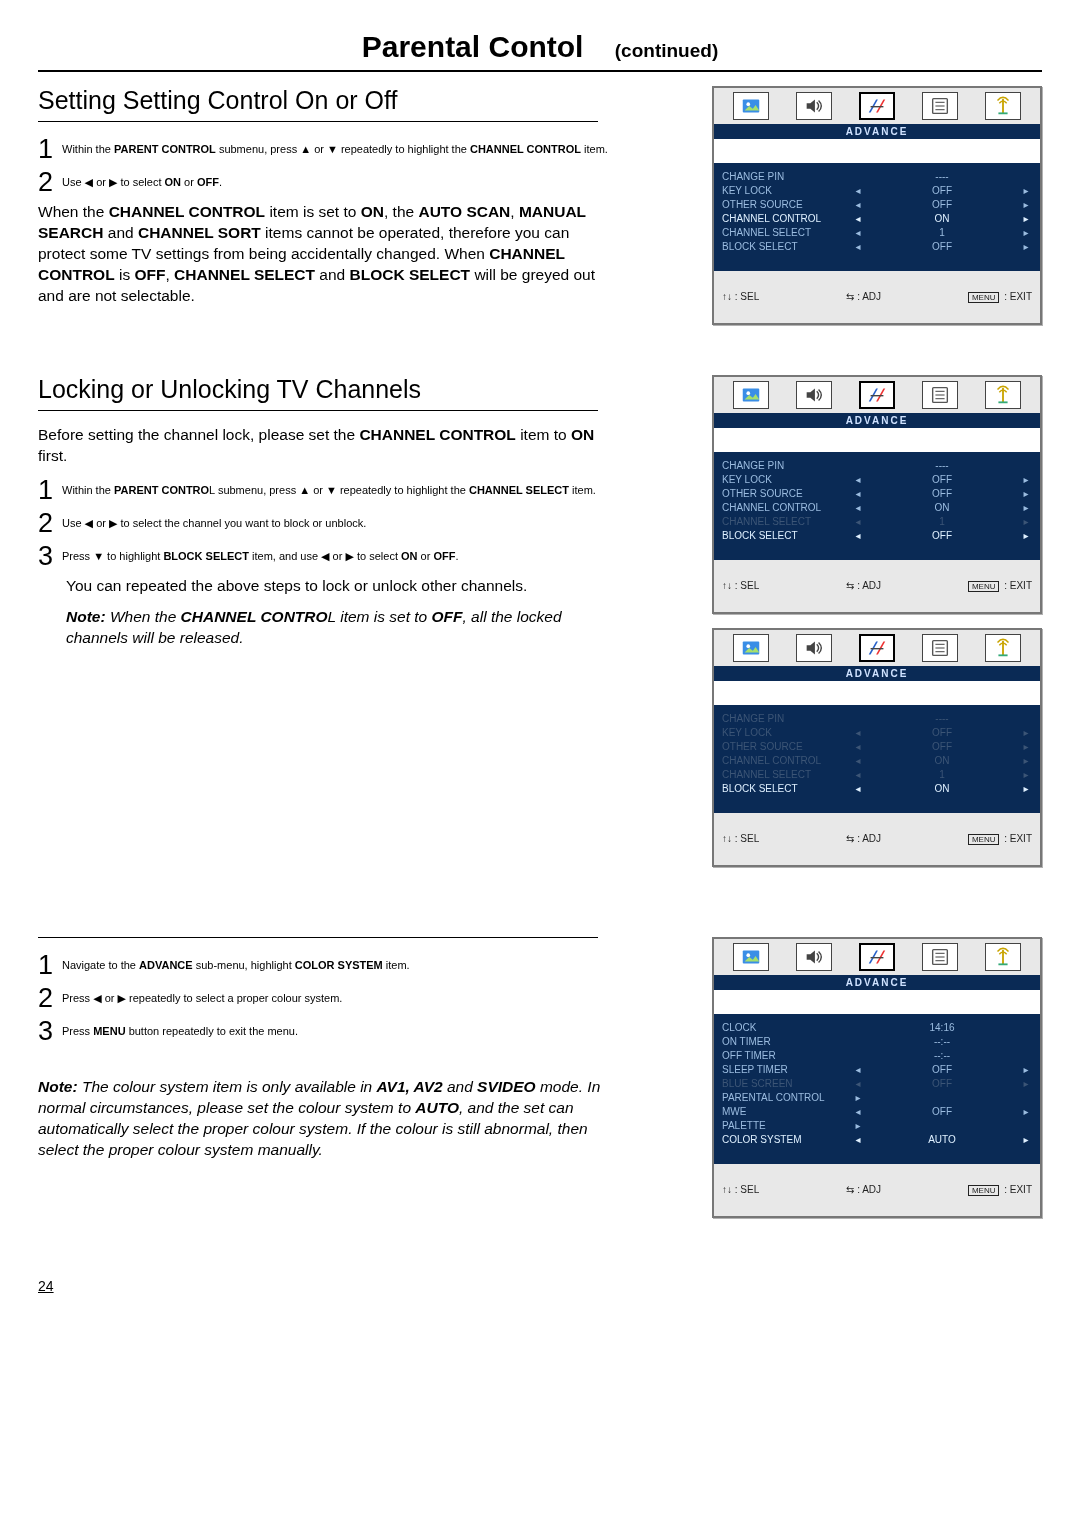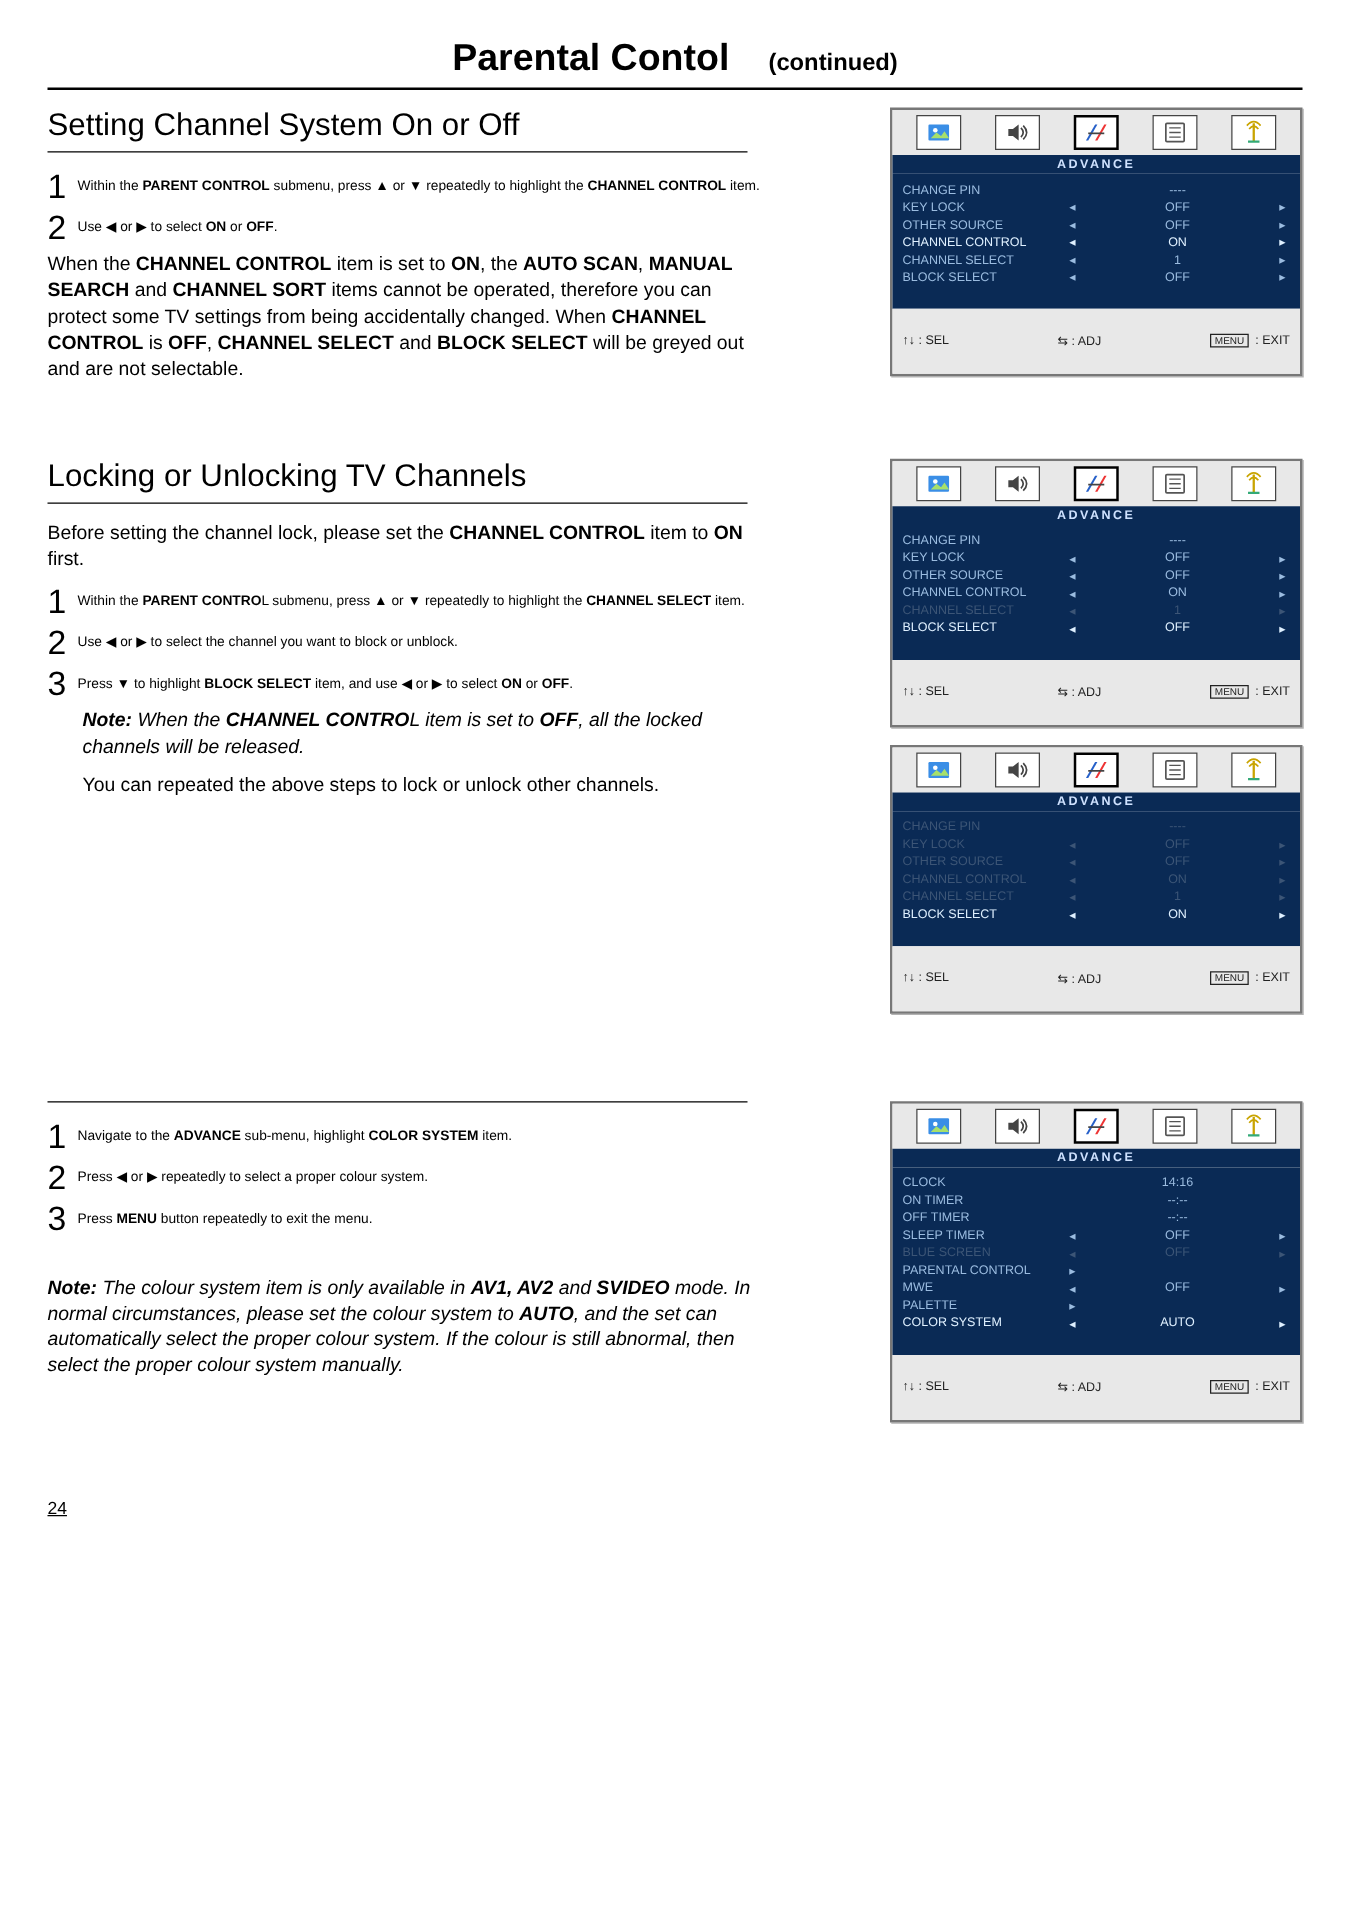--- a/index.html
+++ b/index.html
@@ -45,21 +45,21 @@
   .osd-tab {
     width: 36px; height: 28px; border: 1.5px solid #444; background: #fff;
     display: flex; align-items: center; justify-content: center;
   }
   .osd-tab.active { border: 2px solid #000; }
   .osd-tab svg { width: 22px; height: 22px; }
   .osd-banner {
     background: #0a2a55; color: #cfe2ff; text-align: center;
     font-size: 10px; letter-spacing: 2px; padding: 2px 0; font-weight: bold;
   }
-  .osd-body { background: #0a2a55; color: #9bbce0; padding: 6px 8px 18px 8px; min-height: 84px; }
+  .osd-body { background: #0a2a55; color: #9bbce0; padding: 6px 8px 18px 8px; min-height: 84px; margin-top: 24px; }
   .osd-row { display: flex; align-items: center; height: 14px; }
   .osd-row .label { flex: 0 0 130px; white-space: nowrap; }
   .osd-row .arrL, .osd-row .arrR { flex: 0 0 12px; text-align: center; }
   .osd-row .val { flex: 1; text-align: center; }
   .osd-row.greyed { color: #3c5576; }
   .osd-row.highlight { color: #dff0ff; }
   .osd-footer {
     background: #e8e8e8; display: flex; justify-content: space-between;
     padding: 20px 8px; font-size: 10px; color: #222;
   }
@@ -73,21 +73,21 @@
 <body>
 
 <h1 class="page-title">
   <span>Parental Contol</span>
   <span class="cont">(continued)</span>
 </h1>
 <hr class="page-hr">
 
 <div class="section two-col">
   <div class="left">
-    <h2 class="section-title">Setting Channel System On or Off</h2>
+    <h2 class="section-title">Setting Setting Control On or Off</h2>
     <hr class="sub-hr">
 
     <div class="step">
       <div class="num">1</div>
       <div class="body">
         <span>Within the </span><span class="bold">PARENT CONTROL</span><span> submenu, press ▲ or ▼ repeatedly to highlight the </span><span class="bold">CHANNEL CONTROL</span><span> item.</span>
       </div>
     </div>
 
     <div class="step">
@@ -211,25 +211,25 @@
       <div class="body">Use ◀ or ▶ to select the channel you want to block or unblock.</div>
     </div>
 
     <div class="step">
       <div class="num">3</div>
       <div class="body">
         <span>Press ▼ to highlight </span><span class="bold">BLOCK SELECT</span><span> item, and  use ◀ or  ▶ to select </span><span class="bold">ON</span><span> or </span><span class="bold">OFF</span><span>.</span>
       </div>
     </div>
 
+    <p class="indent">You can repeated the above steps to lock or unlock other channels.</p>
+
     <p class="indent italic">
       <span class="note-label">Note:</span><span> When the </span><span class="bold">CHANNEL CONTRO</span><span>L item is set to </span><span class="bold">OFF</span><span>, all the locked channels will be released.</span>
     </p>
-
-    <p class="indent">You can repeated the above steps to lock or unlock other channels.</p>
   </div>
   <div class="right">
     <div class="osd">
         <div class="osd-tabs">
           <div class="osd-tab">
             <svg viewBox="0 0 24 24">
               <rect x="3" y="5" width="18" height="14" rx="1" fill="#3a8ee6"></rect>
               <circle cx="9" cy="10" r="2" fill="#fff"></circle>
               <path d="M5 17 L10 12 L14 15 L17 11 L21 17 Z" fill="#a7e06b"></path>
             </svg>

